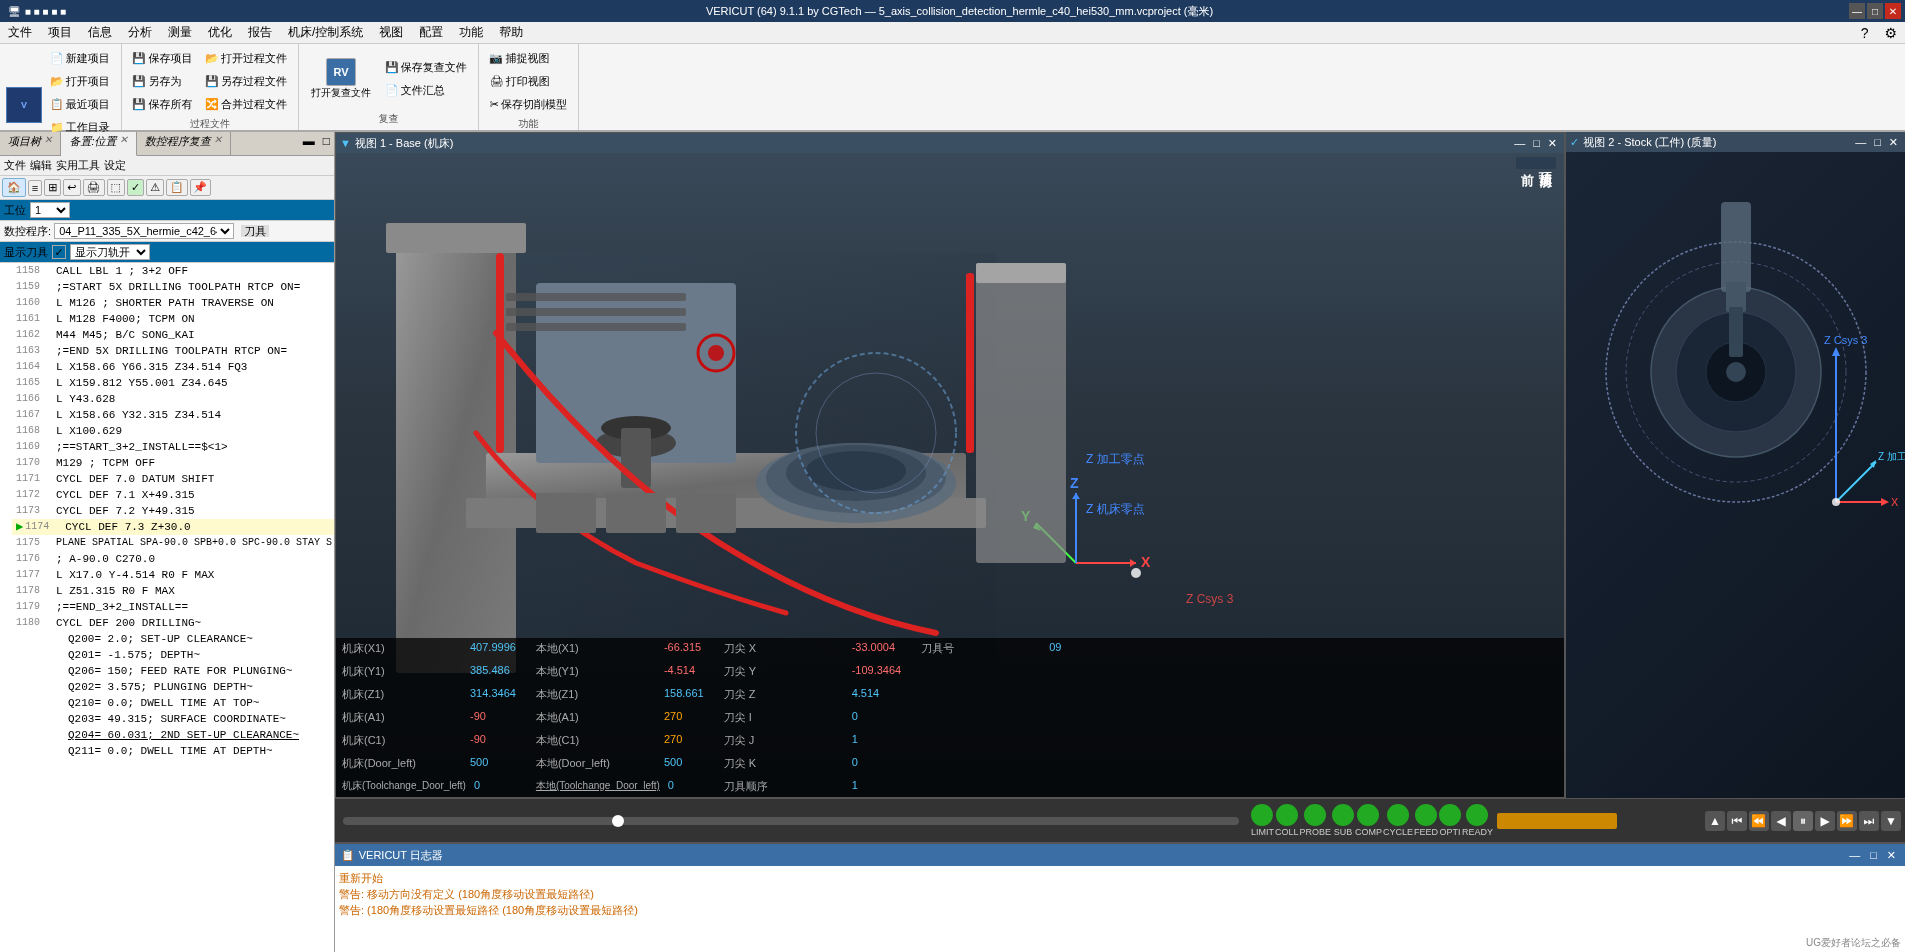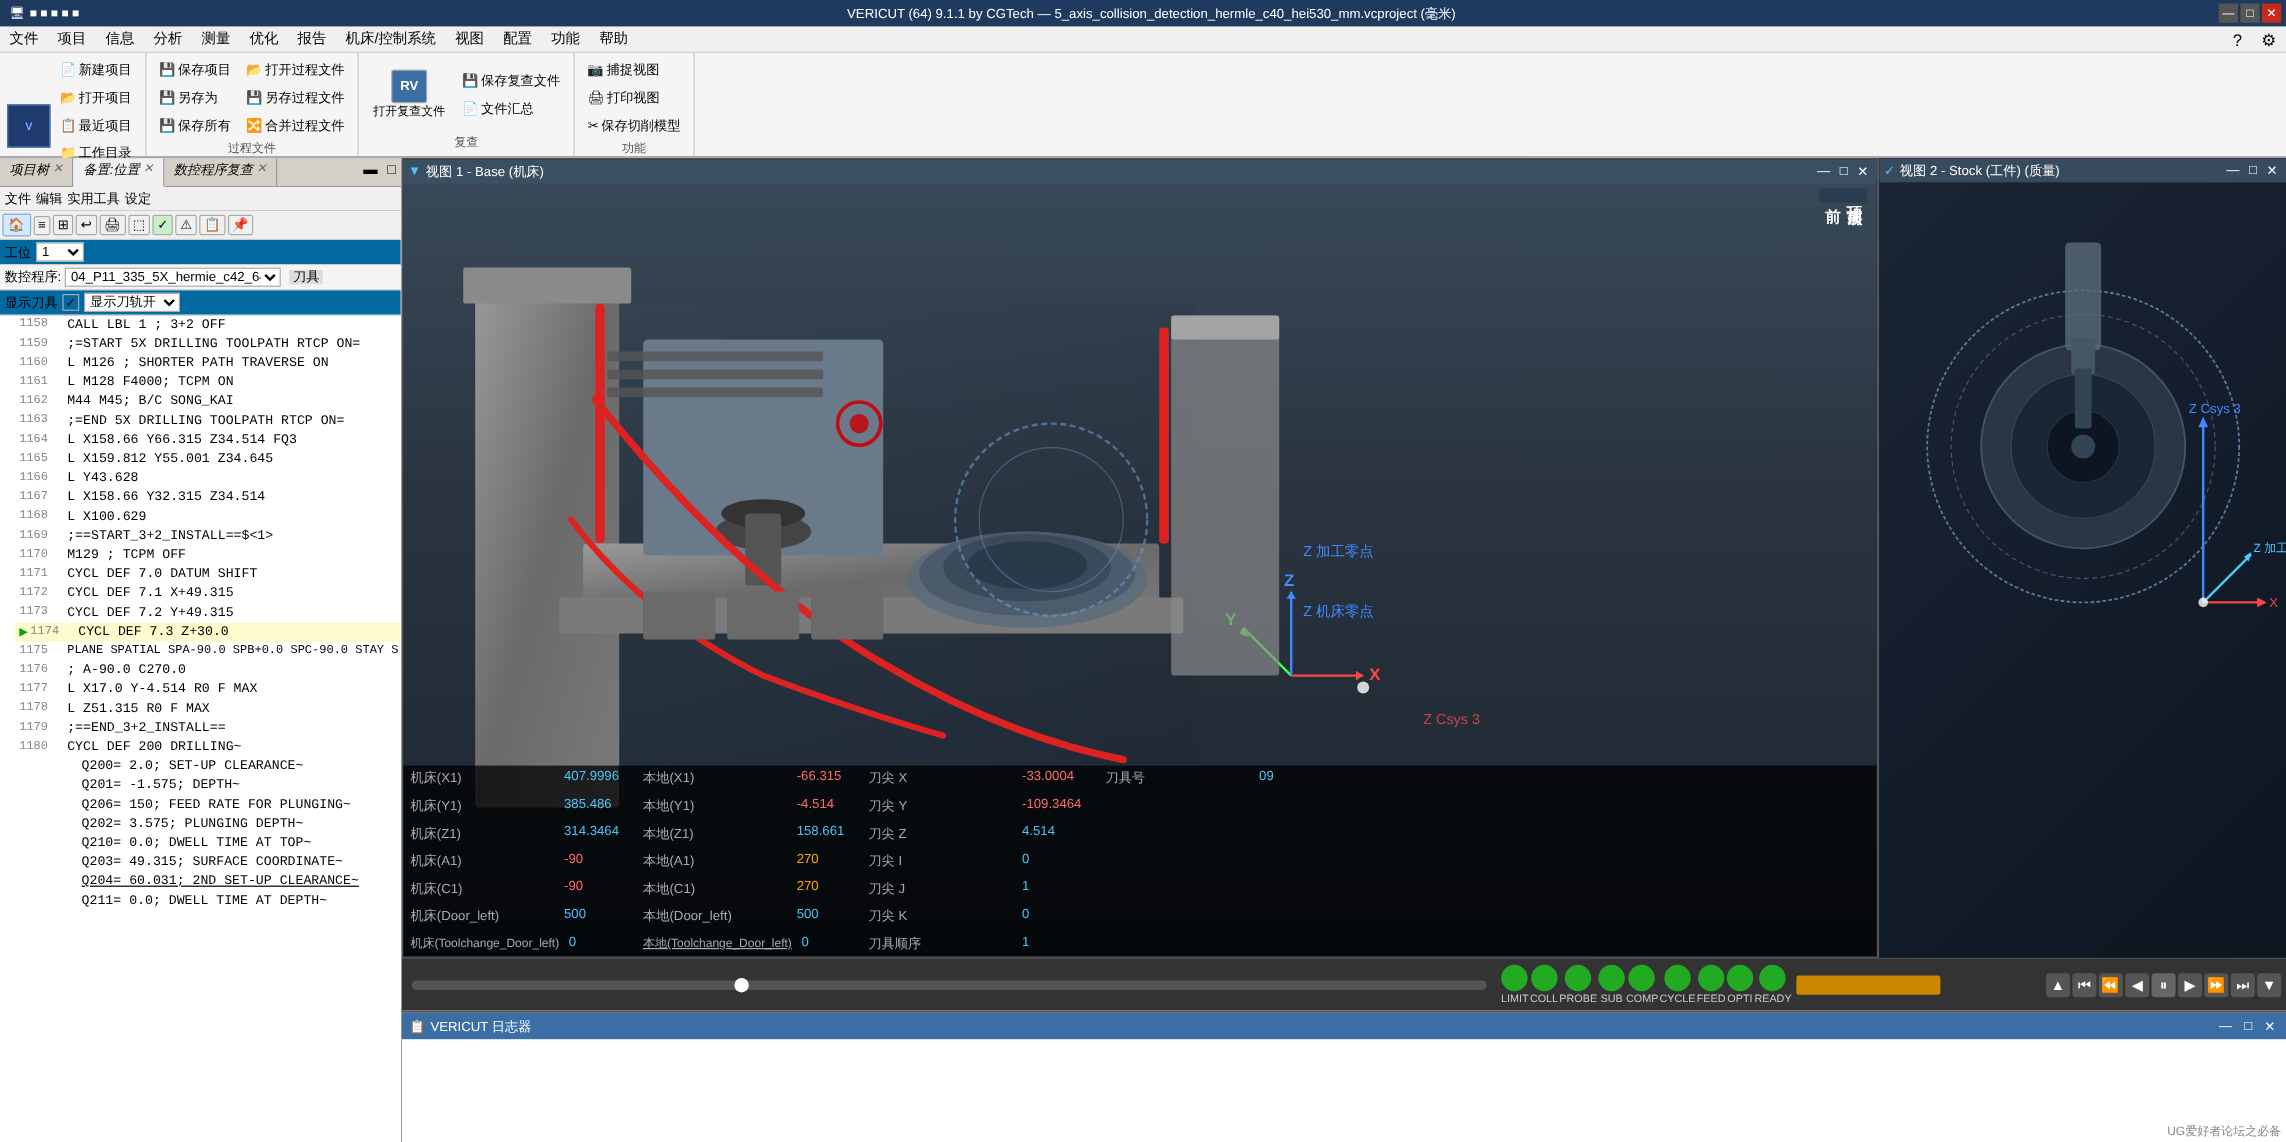--- a/index.html
+++ b/index.html
@@ -793,17 +793,22 @@
 
     <div id="log-panel">
       <div class="log-header">
         <span style="color:#88ccff;">📋</span>
         <span>VERICUT 日志器</span>
         <span style="flex:1;"></span>
         <span style="cursor:pointer;padding:0 3px;">—</span>
         <span style="cursor:pointer;padding:0 3px;">□</span>
         <span style="cursor:pointer;padding:0 3px;">✕</span>
       </div>
+      <div class="log-content">
+        <div class="log-line">重新开始</div>
+        <div class="log-line">警告: 移动方向没有定义 (180角度移动设置最短路径)</div>
+        <div class="log-line">警告: (180角度移动设置最短路径 (180角度移动设置最短路径)</div>
+      </div>
     </div>
   </div>
 </div>
 
 <div style="position:fixed;bottom:2px;right:4px;font-size:10px;color:#888;">UG爱好者论坛之必备</div>
 
 </body></html>

